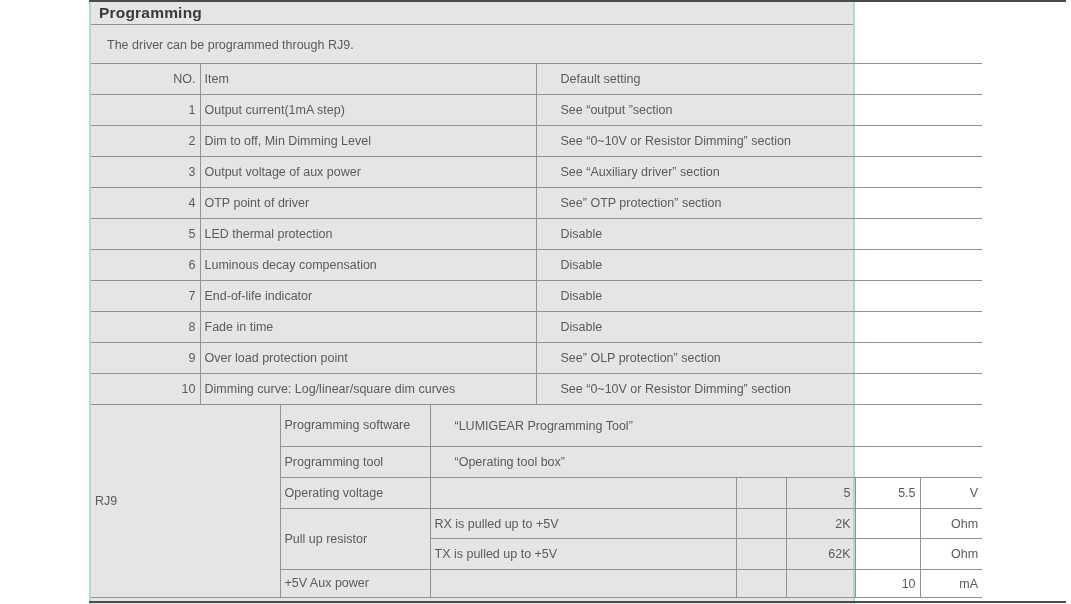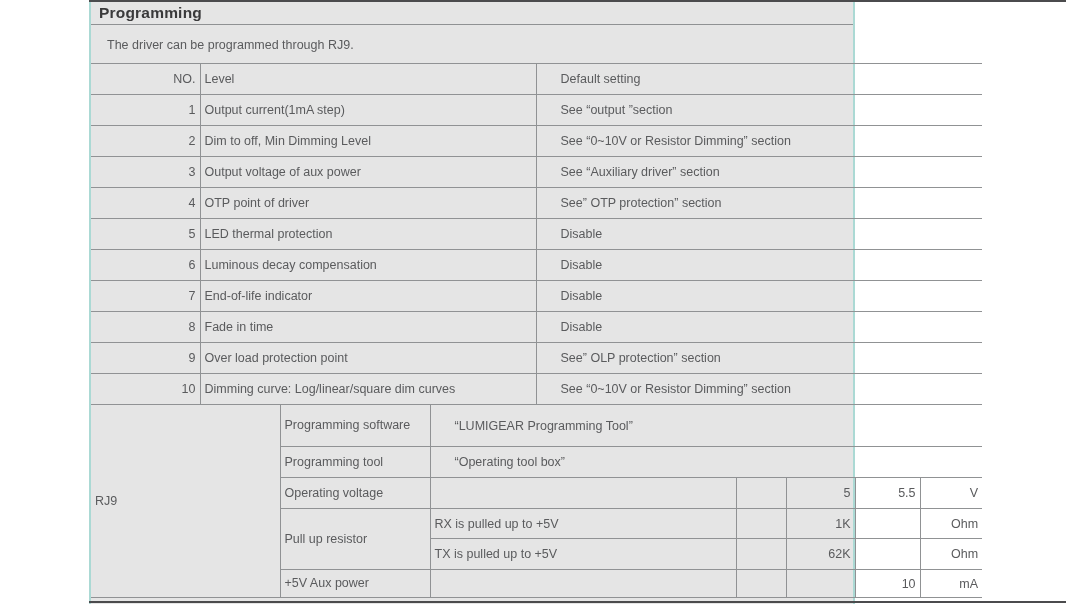--- a/index.html
+++ b/index.html
@@ -74,21 +74,21 @@
           <col style="width:200px">
           <col style="width:50px">
         <col style="width:69px">
           <col style="width:65px">
           <col style="width:62px">
       </colgroup>
 
       <tbody>
           <tr class="h31">
         <th class="c-center">NO.</th>
-        <th class="c-left" colspan="3">Level</th>
+        <th class="c-left" colspan="3">Item</th>
         <th class="c-left2 last-col" colspan="5">Default setting</th>
       </tr>
 
       <tr class="h31">
         <td class="c-center">1</td>
         <td class="c-left" colspan="3">Output current(1mA step)</td>
         <td class="c-left2 last-col" colspan="5">See “output ”section</td>
       </tr>
       <tr class="h31">
         <td class="c-center">2</td>
@@ -150,21 +150,21 @@
         <td colspan="2"></td>
         <td class="c-center"></td>
         <td class="c-center">5</td>
         <td class="c-center">5.5</td>
         <td class="c-center last-col">V</td>
       </tr>
       <tr class="h30">
         <td class="sub-label" rowspan="2">Pull up resistor</td>
         <td class="c-left" colspan="2">RX is pulled up to +5V</td>
         <td class="c-center"></td>
-        <td class="c-center">1K</td>
+        <td class="c-center">2K</td>
         <td class="c-center"></td>
         <td class="c-center last-col">Ohm</td>
       </tr>
       <tr class="h31">
         <td class="c-left" colspan="2">TX is pulled up to +5V</td>
         <td class="c-center"></td>
         <td class="c-center">62K</td>
         <td class="c-center"></td>
         <td class="c-center last-col">Ohm</td>
       </tr>

